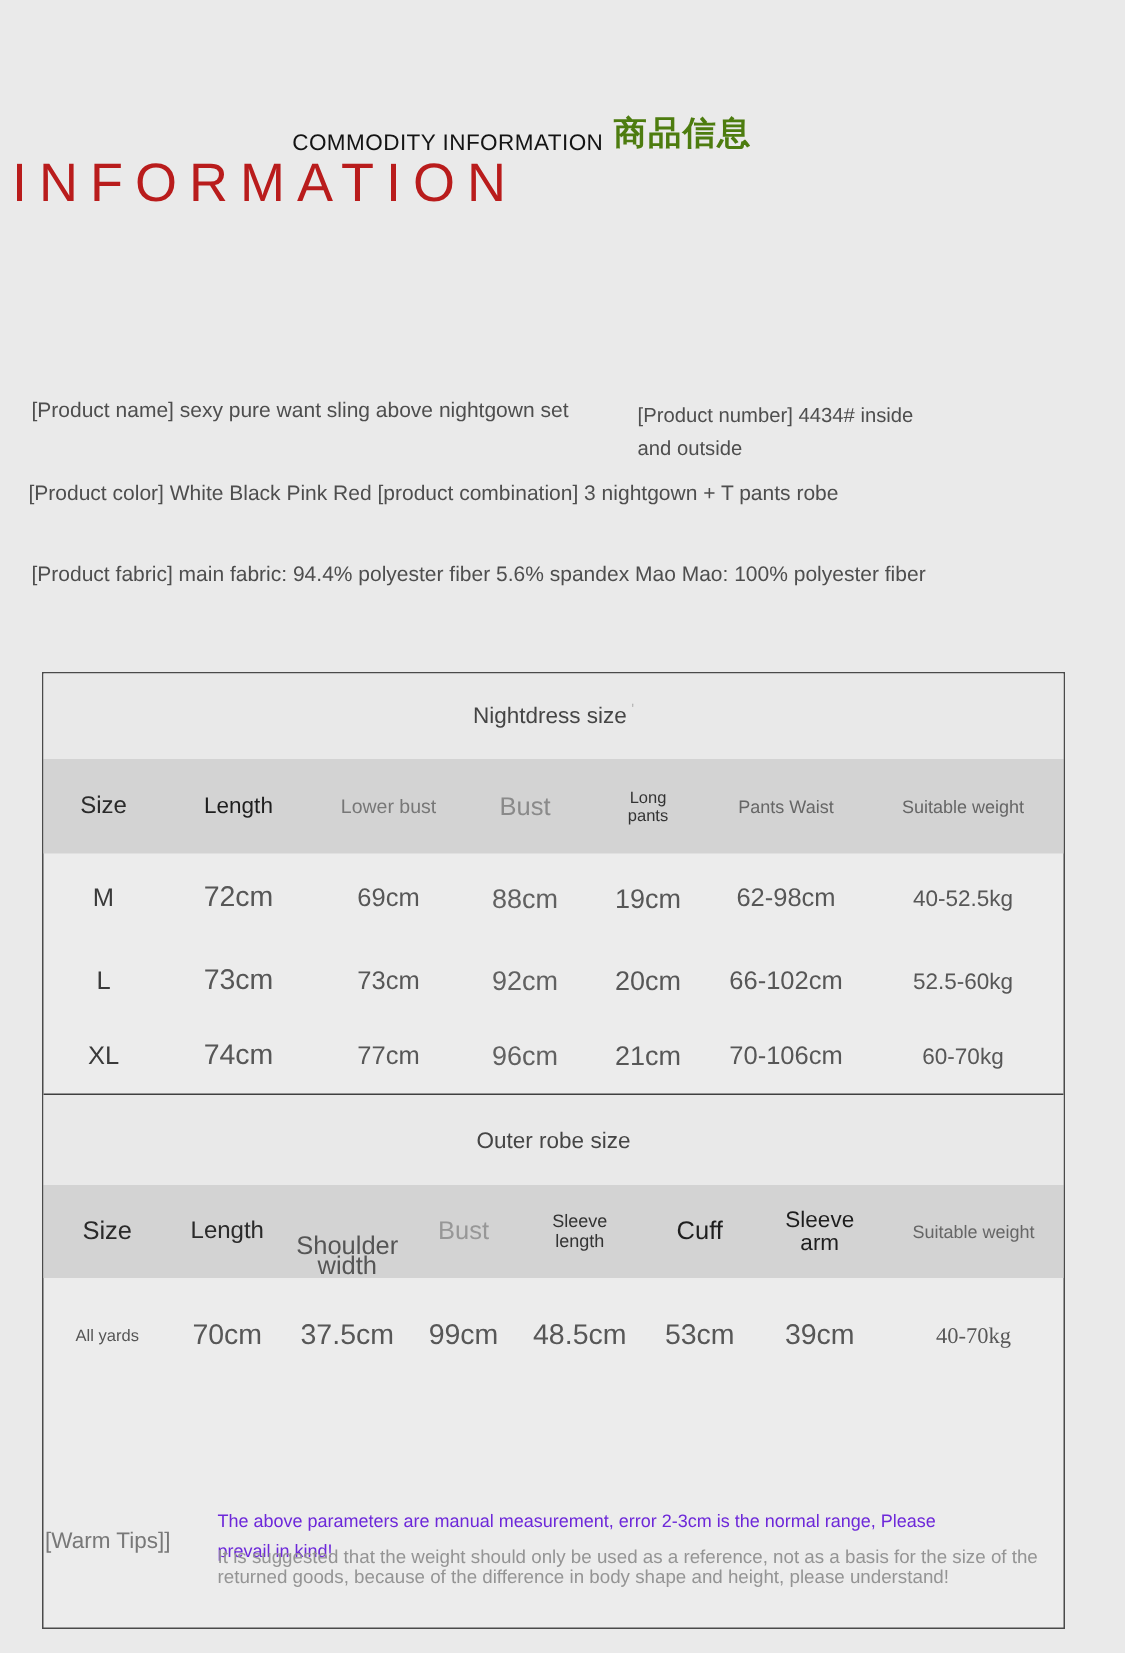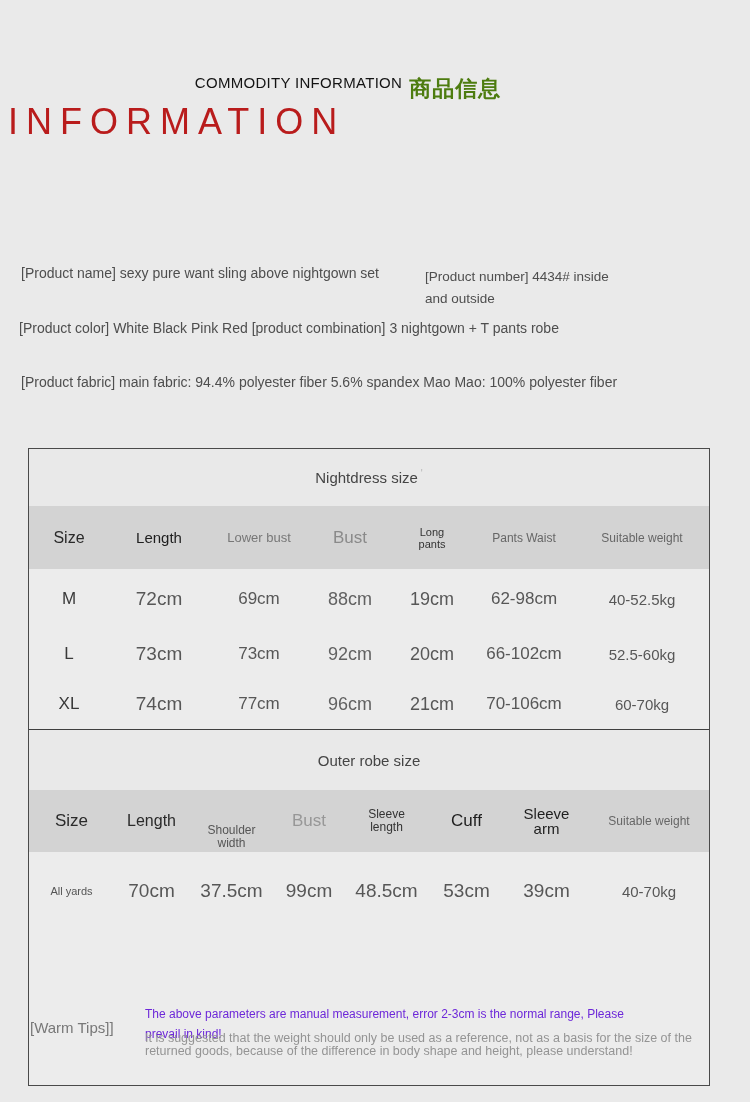--- a/index.html
+++ b/index.html
@@ -8,21 +8,21 @@
     position:relative;
     background:#eaeaea;
     font-family:"Liberation Sans", sans-serif;
     color:#4e4e4e;
     overflow:hidden;
   }
 
   
   .top-title {
     position:absolute; top:74px; left:0; width:696px;
-    display:flex; justify-content:center; align-items:flex-start; gap:7px;
+    display:flex; justify-content:center; align-items:flex-end; gap:7px;
   }
   .top-title .en { font-size:15px; color:#141414; letter-spacing:.3px; }
   .top-title .zh { font-size:22px; color:#4d7c0f; font-weight:bold; letter-spacing:1px; }
   .watermark {
     position:absolute; top:101px; left:0; width:750px;
     text-align:left;
     font-size:36px; font-weight:200; color:#b91c1c;
     letter-spacing:8px; padding-left:8px;
   }
 
@@ -72,32 +72,32 @@
   .nd-c1 { font-size:19px; color:#575757; }
   .nd-c2 { font-size:17px; color:#575757; }
   .nd-c3 { font-size:18px; color:#616161; }
   .nd-c4 { font-size:18px; color:#575757; }
   .nd-c5 { font-size:17px; color:#575757; }
   .nd-c6 { font-size:15px; color:#575757; }
 
   
   .rb-h0 { font-size:17px; color:#2a2a2a; }
   .rb-h1 { font-size:16px; color:#2a2a2a; }
-  .rb-h2 { font-size:12px; color:#555; white-space:pre-line; line-height:13px;margin-top:32px; }
+  .rb-h2 { font-size:17px; color:#555; white-space:pre-line; line-height:13px;margin-top:32px; }
   .rb-h3 { font-size:17px; color:#979797; }
   .rb-h4 { font-size:12px; color:#333; white-space:pre-line; line-height:13px; }
   .rb-h5 { font-size:17px; color:#1e1e1e; }
   .rb-h6 { font-size:15px; color:#1e1e1e; white-space:pre-line; line-height:15px; }
   .rb-h7 { font-size:12px; color:#666; }
 
   
   .row-robe { height:78px; }
   .rb-c0 { font-size:11px; color:#555; }
   .rb-c  { font-size:19px; color:#575757; }
-  .rb-c7 { font-size:15px; color:#575757; }
+  .rb-c7 { font-size:15px; color:#575757;font-family:Liberation Serif, serif; }
 
   
   .tips-label {
     position:absolute; left:30px; top:1019px;
     font-size:15px; color:#787878;
   }
   .tips-block { position:absolute; left:145px; top:1004px; width:570px; }
   .tips-block .p1 {
     font-size:12px; color:#6d28d9; line-height:20px; white-space:pre-line;
   }

